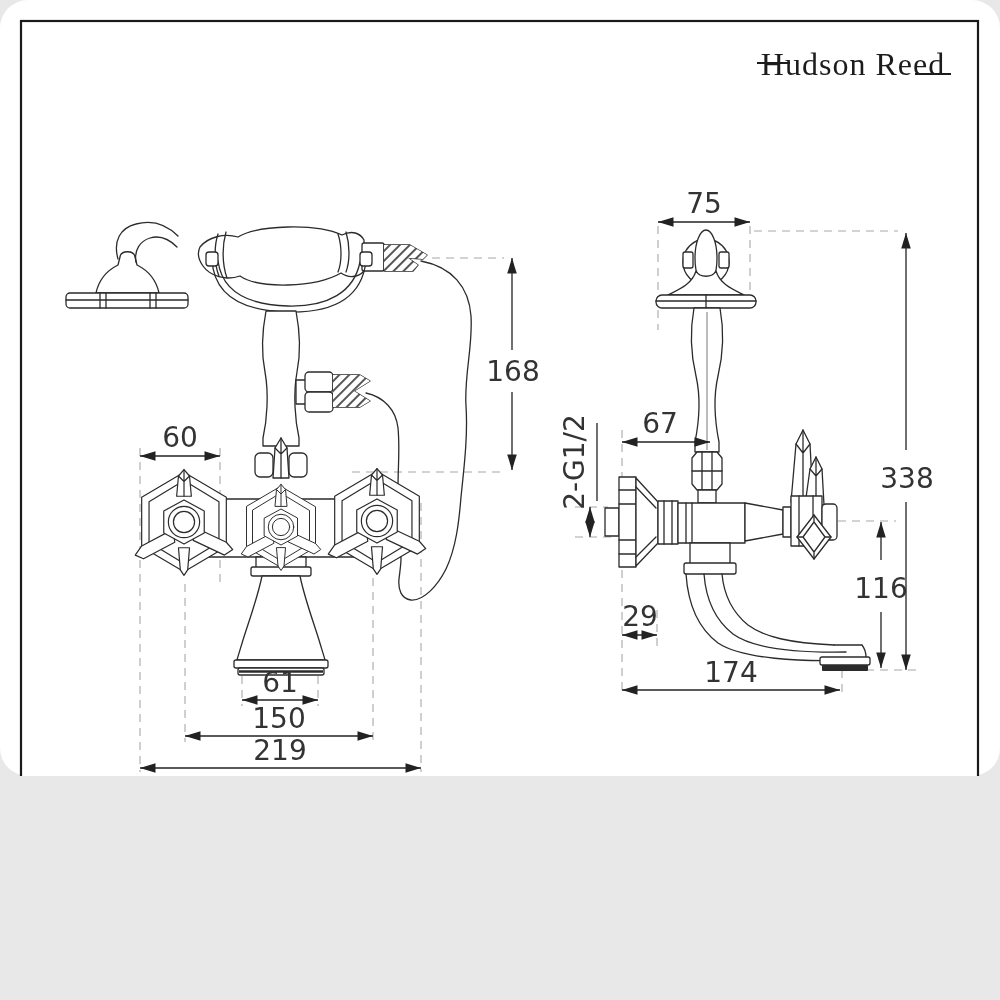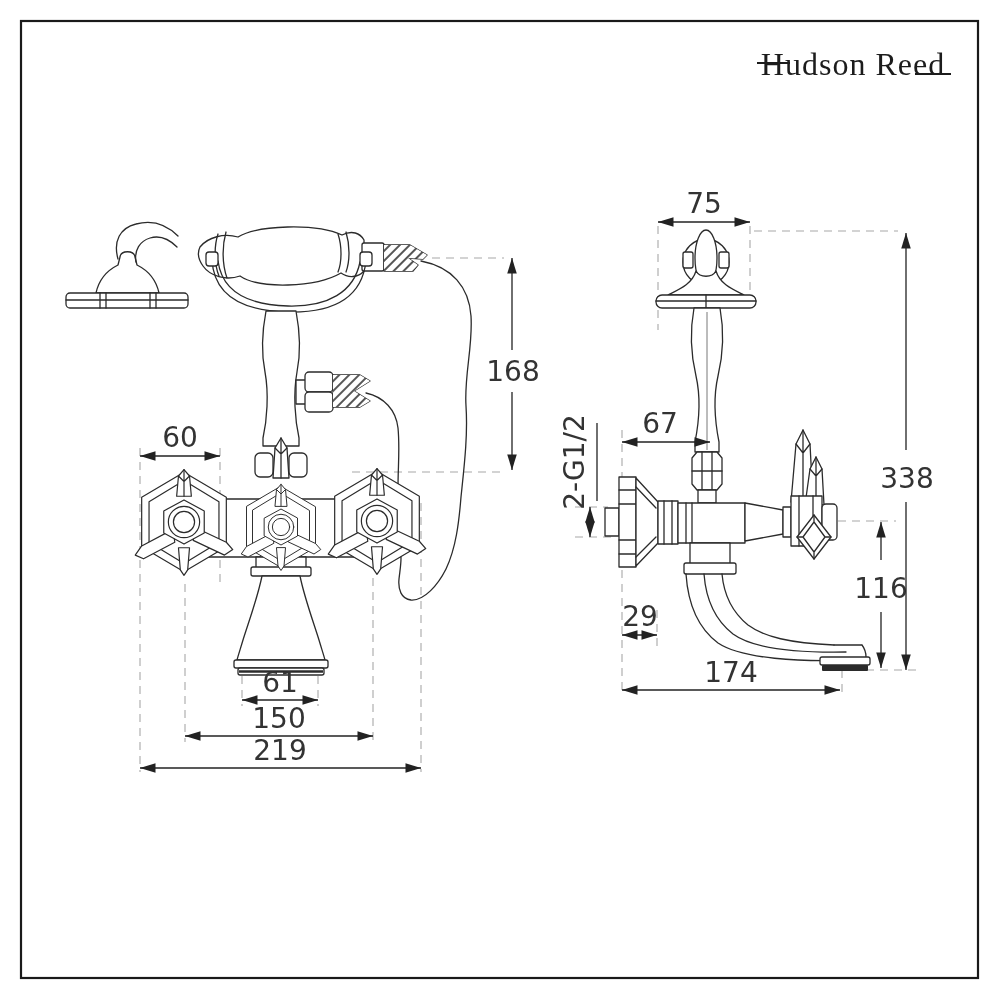--- a/index.html
+++ b/index.html
@@ -1,16 +1,16 @@
 <!DOCTYPE html>
 <html><head>
 <meta charset="utf-8">
 <style>
   html,body{margin:0;padding:0;background:#e8e8e8;}
-  .stage{width:1000px;height:1000px;margin:0 auto;background:#ffffff;position:relative;}
+  .stage{width:1000px;height:776px;margin:0 auto;background:#ffffff;position:relative;border-radius:28px;}
   svg{display:block;}
   .ln{stroke:#2b2b2b;stroke-width:1.3;fill:none;stroke-linejoin:round;stroke-linecap:round;}
   .fw{fill:#ffffff;}
   .thin{stroke-width:0.8;stroke:#555;}
   .dash{stroke:#a8a8a8;stroke-width:1.1;fill:none;stroke-dasharray:8 6;}
   .dim{stroke:#222;stroke-width:1.3;fill:none;}
   .dimtxt{font-family:"DejaVu Sans","Liberation Sans",sans-serif;font-size:28px;fill:#333;text-anchor:middle;}
   .logotxt{font-family:"Liberation Serif","DejaVu Serif",serif;font-size:32px;fill:#1c1c1c;letter-spacing:1px;text-anchor:middle;}
   .logoline{stroke:#1c1c1c;stroke-width:2;}
   .darkband{fill:#2b2b2b;}

